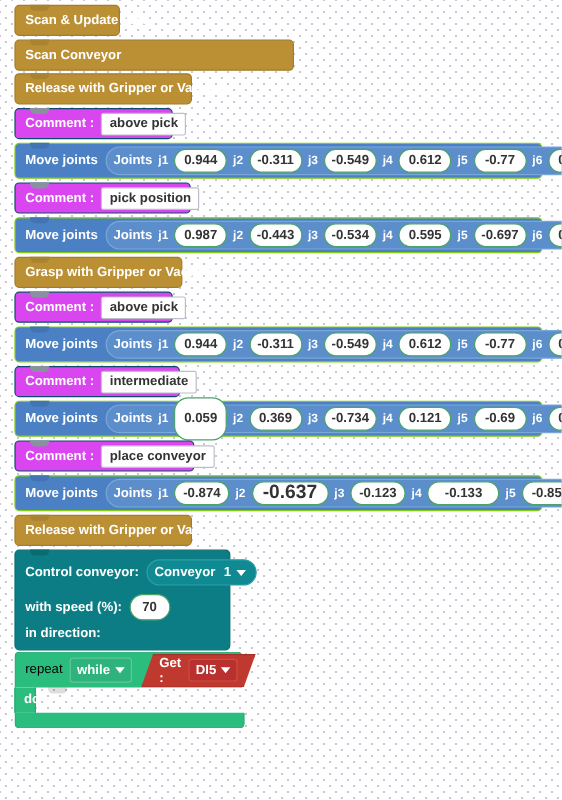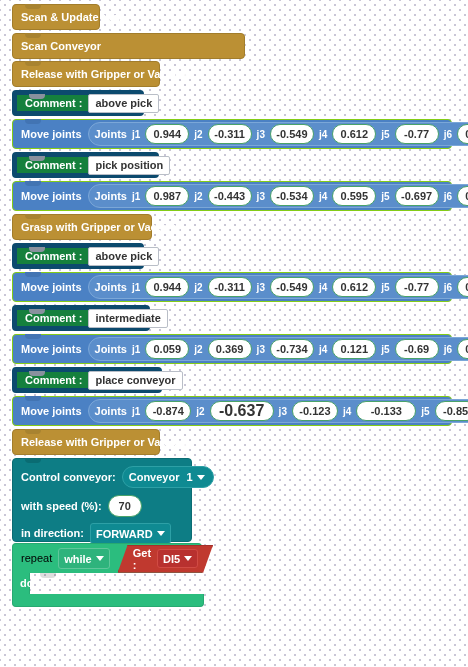--- a/index.html
+++ b/index.html
@@ -31,21 +31,21 @@
     width:16px;height:5px;
     background:rgba(0,0,0,0.13);
     border-radius:0 0 4px 4px;
   }
 
   .lbl{line-height:1;}
 
   
   .gold   {background:#bb9034;border:1px solid #a27d2b;}
   .gold::before{background:#a88330;}
-  .grey   {background:#15803d;border:5px solid #0c4a6e;}
+  .grey   {background:#d946ef;border:1px solid #0c4a6e;}
   .grey::before{background:#89919e;}
   .blue   {background:#4b81c4;border:1px solid #84cc16;}
   .blue::before{background:#4274b3;}
   .teal   {background:#0d7d85;border:1px solid #0a6c73;}
   .teal::before{background:#0a6c73;}
   .dteal  {background:#c2410c;border:1px solid #0a6064;margin-top:40px;}
   .dteal::before{background:#0a6064;}
   .green  {background:#2bbd7e;border:1px solid #27a971;}
   .green::before{background:#27a971;}
   .salmon {background:#f79a76;border:1px solid #ef8c66;}
@@ -217,21 +217,21 @@
   <div class="blk grey" style="left:12px;top:305px;width:138px;height:26px;padding-left:8px;font-size:11px;gap:6px;">
     <span class="lbl">Comment :</span>
     <span class="txtfield" style="font-size:11px;">intermediate</span>
   </div>
 
   <div class="blk blue" style="left:12px;top:334px;width:440px;height:30px;padding-left:8px;font-size:11px;gap:6px;">
     <span class="lbl">Move joints</span>
     <span class="subblk blue-sub" style="gap:5px;">
       <span class="jlabel" style="font-size:11px;">Joints</span>
       <span class="jlabel" style="font-size:10px;">j1</span>
-      <span class="oval" style="width:44px;height:20px;font-size:11px;">0.059</span>
+      <span class="oval" style="width:44px;height:36px;font-size:11px;">0.059</span>
       <span class="jlabel" style="font-size:10px;">j2</span>
       <span class="oval" style="width:44px;height:20px;font-size:11px;">0.369</span>
       <span class="jlabel" style="font-size:10px;">j3</span>
       <span class="oval" style="width:44px;height:20px;font-size:11px;">-0.734</span>
       <span class="jlabel" style="font-size:10px;">j4</span>
       <span class="oval" style="width:44px;height:20px;font-size:11px;">0.121</span>
       <span class="jlabel" style="font-size:10px;">j5</span>
       <span class="oval" style="width:44px;height:20px;font-size:11px;">-0.69</span>
       <span class="jlabel" style="font-size:10px;">j6</span>
       <span class="oval" style="width:44px;height:20px;font-size:11px;">0.204</span>
@@ -276,24 +276,20 @@
           <span class="caret"></span>
         </span>
       </span>
     </div>
     <div style="position:absolute;left:8px;top:36px;display:flex;align-items:center;gap:6px;">
       <span class="lbl" style="font-size:11px;">with speed (%):</span>
       <span class="oval" style="width:34px;height:22px;font-size:11px;">70</span>
     </div>
     <div style="position:absolute;left:8px;top:64px;display:flex;align-items:center;gap:6px;">
       <span class="lbl" style="font-size:11px;">in direction:</span>
-      <span class="dropdown dd-teal" style="font-size:11px;height:21px;">
-        <span>FORWARD</span>
-        <span class="caret"></span>
-      </span>
     </div>
   </div>
 
   <div class="cblock" style="left:12px;top:543px;width:190px;height:62px;">
 
     <div class="cb-top green" style="width:190px;height:30px;padding-left:8px;box-sizing:border-box;gap:6px;border:1px solid #27a971;border-bottom:none;">
       <span class="lbl" style="font-size:11px;">repeat</span>
       <span class="dropdown dd-green" style="font-size:11px;height:21px;">
         <span>while</span>
         <span class="caret"></span>

